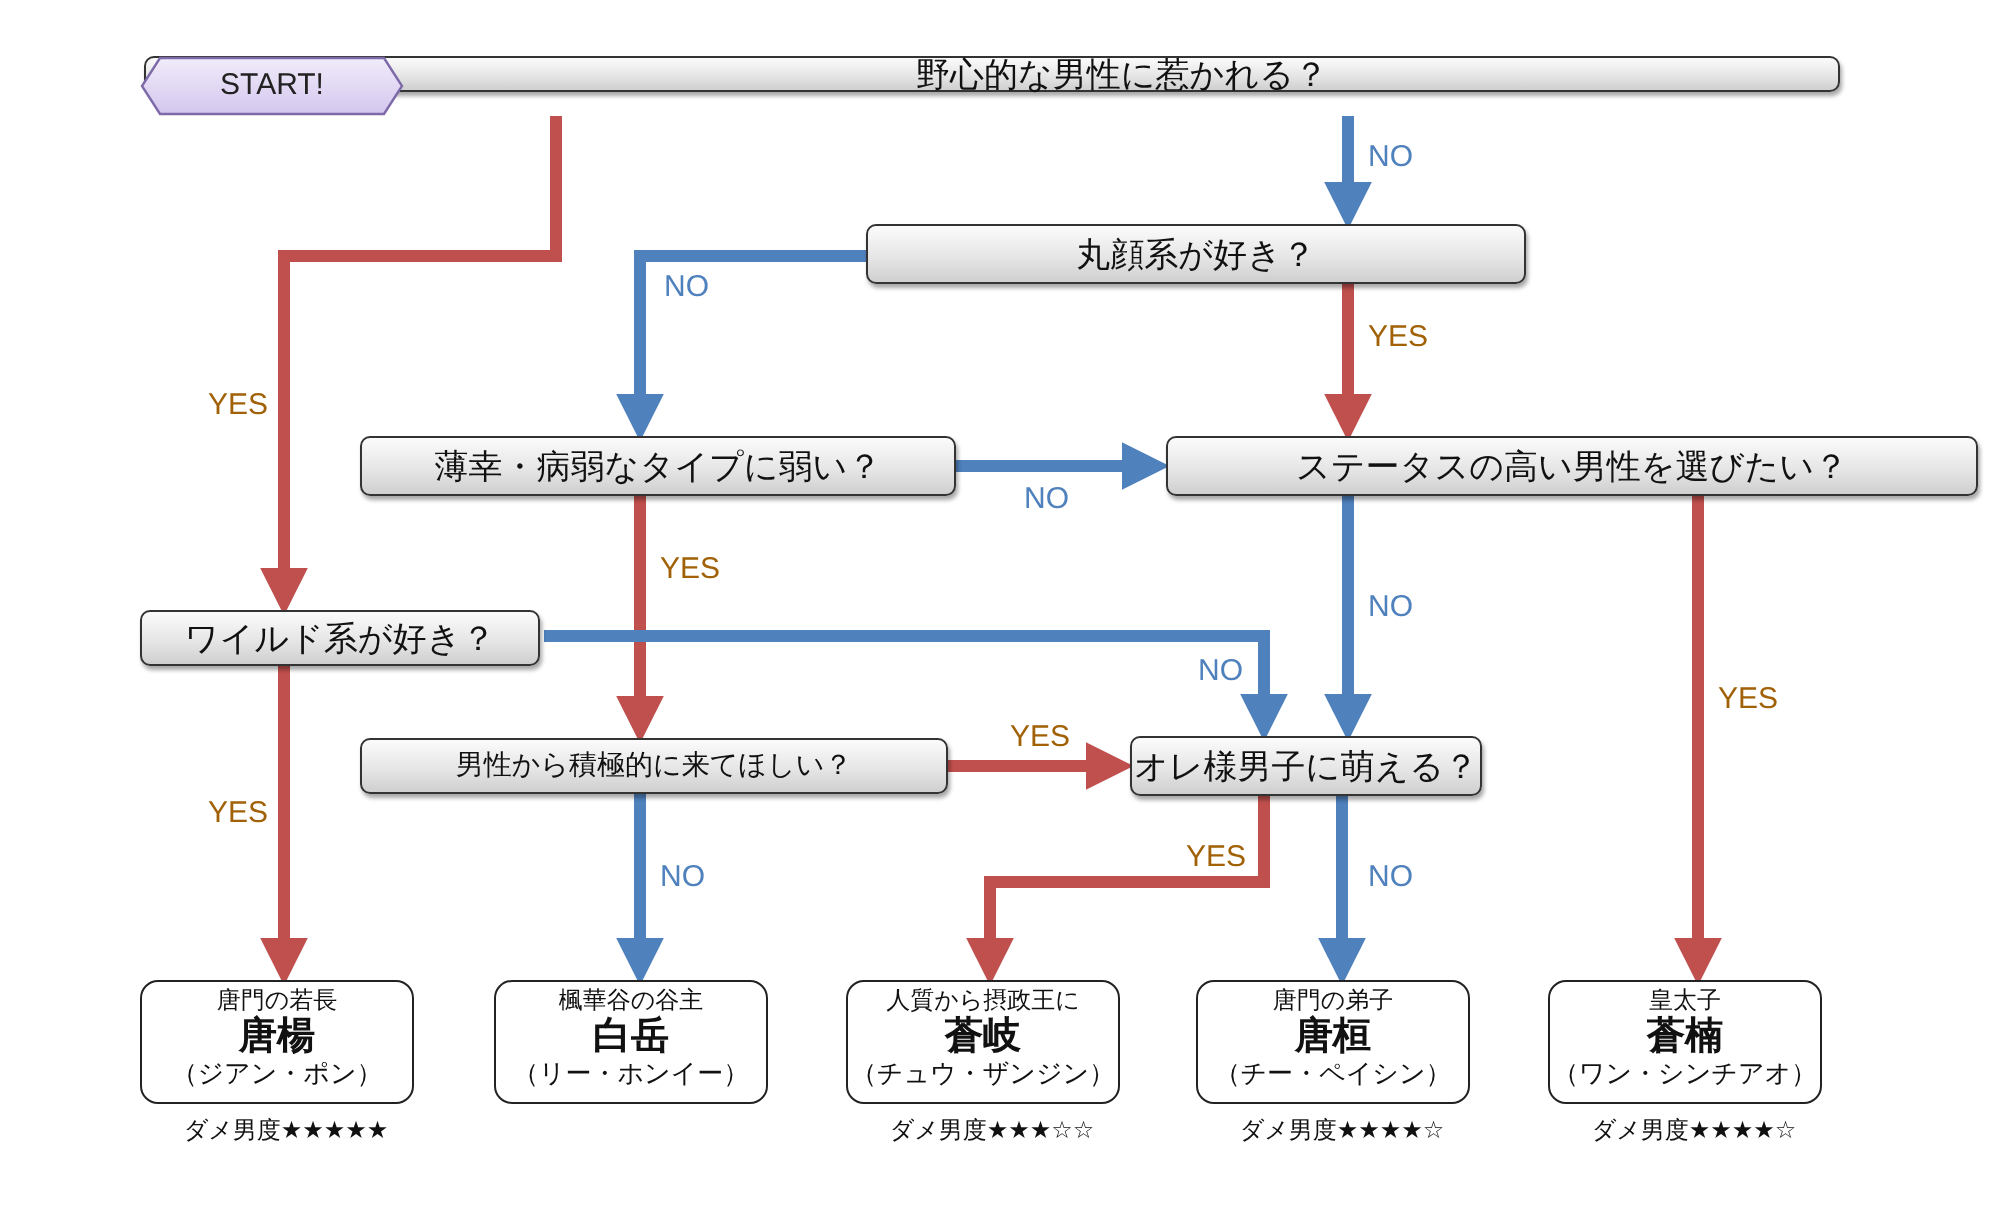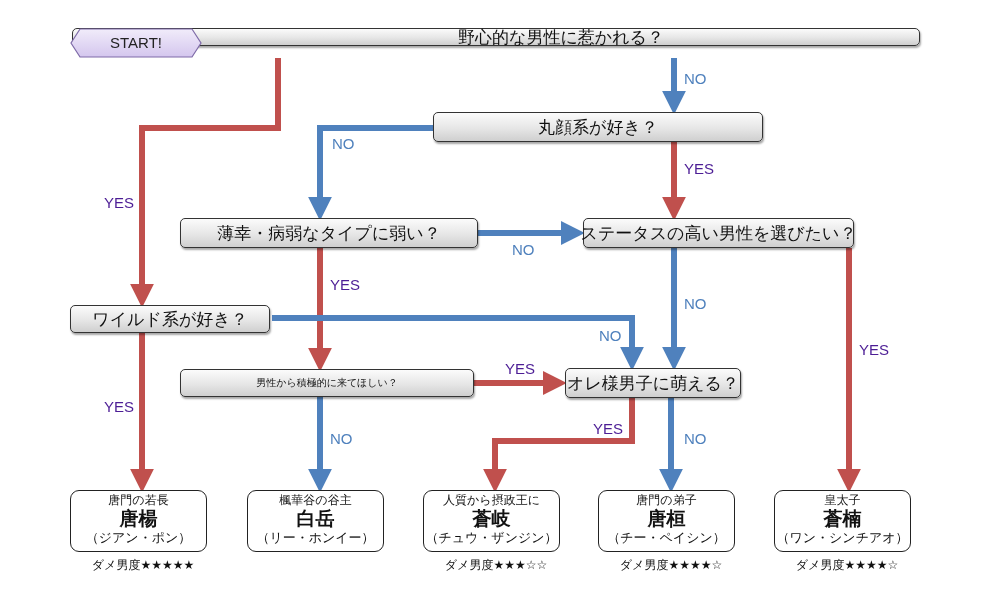--- a/index.html
+++ b/index.html
@@ -4,27 +4,27 @@
 <style>
   html, body { margin: 0; padding: 0; background: #ffffff; }
   body { width: 1000px; height: 604px; position: relative; overflow: hidden;
          font-family: "DejaVu Sans", "Liberation Sans", sans-serif; color: #111; }
   #arrows { position: absolute; left: 0; top: 0; width: 1000px; height: 604px; }
   .qbox { position: absolute; box-sizing: border-box; border: 1.5px solid #333; border-radius: 5px;
           background: linear-gradient(#fbfbfb, #e6e6e6 55%, #cfcfcf);
           box-shadow: 1px 2px 2px rgba(0,0,0,0.35);
           display: flex; align-items: center; justify-content: center;
           font-size: 17px; white-space: nowrap; }
-  .qbox.small { font-size: 10px; }
+  .qbox.small { font-size: 14px; }
   .start { position: absolute; left: 70px; top: 28px; width: 132px; height: 30px; }
   .start svg { position: absolute; left: 0; top: 0; }
   .start span { position: absolute; left: 0; top: 0; width: 132px; height: 30px; line-height: 30px;
                 text-align: center; font-family: "Liberation Sans", sans-serif; font-size: 15px; color: #222; }
   .lbl { position: absolute; font-family: "Liberation Sans", sans-serif; font-size: 15px; }
-  .lbl.yes { color: #4c1d95; }
+  .lbl.yes { color: #a16207; }
   .lbl.no { color: #4f81bd; }
   .rbox { position: absolute; top: 490px; width: 137px; height: 62px; box-sizing: border-box;
           border: 1.5px solid #222; border-radius: 9px; background: #fff; text-align: center; }
   .rbox .sub { font-size: 12px; margin-top: 2px; line-height: 14px; }
   .rbox .name { font-size: 19px; font-weight: bold; line-height: 22px; }
   .rbox .read { font-size: 13px; line-height: 18px; }
   .rating { position: absolute; top: 557px; width: 146px; text-align: center; font-size: 12px; }
 </style>
 </head>
 <body>
@@ -88,21 +88,21 @@
 </div>
 
 <div class="qbox" style="left:433px; top:112px; width:330px; height:30px;">
   <span>丸顔系が好き？</span>
 </div>
 
 <div class="qbox" style="left:180px; top:218px; width:298px; height:30px;">
   <span>薄幸・病弱なタイプに弱い？</span>
 </div>
 
-<div class="qbox" style="left:583px; top:218px; width:271px; height:30px;">
+<div class="qbox" style="left:583px; top:218px; width:406px; height:30px;">
   <span>ステータスの高い男性を選びたい？</span>
 </div>
 
 <div class="qbox" style="left:70px; top:305px; width:200px; height:28px;">
   <span>ワイルド系が好き？</span>
 </div>
 
 <div class="qbox small" style="left:180px; top:369px; width:294px; height:28px;">
   <span>男性から積極的に来てほしい？</span>
 </div>

